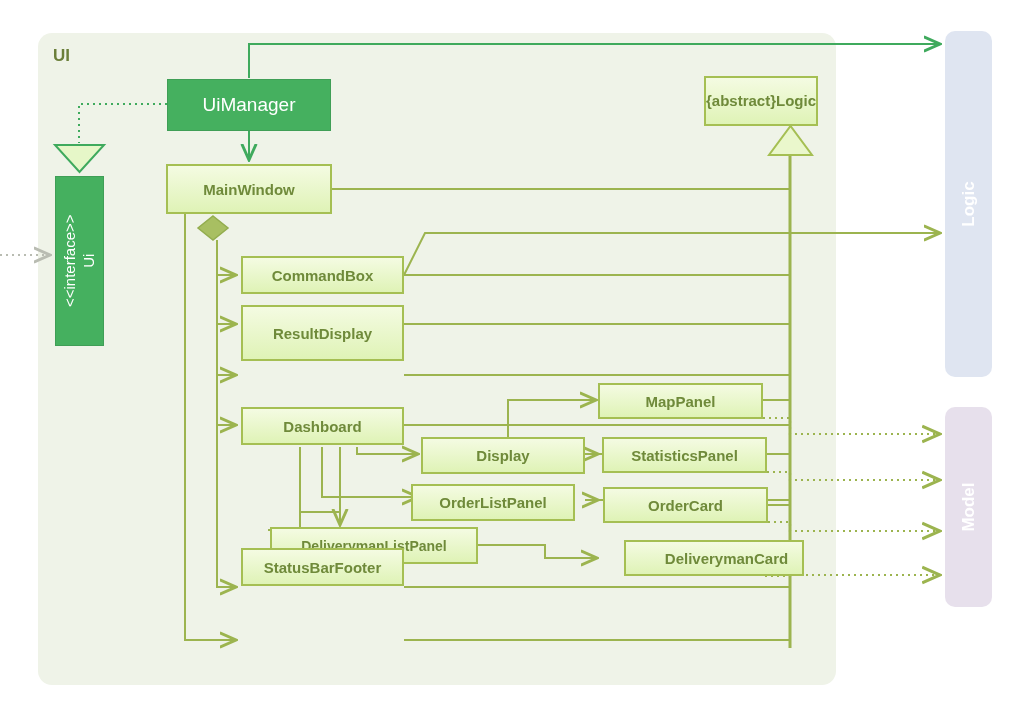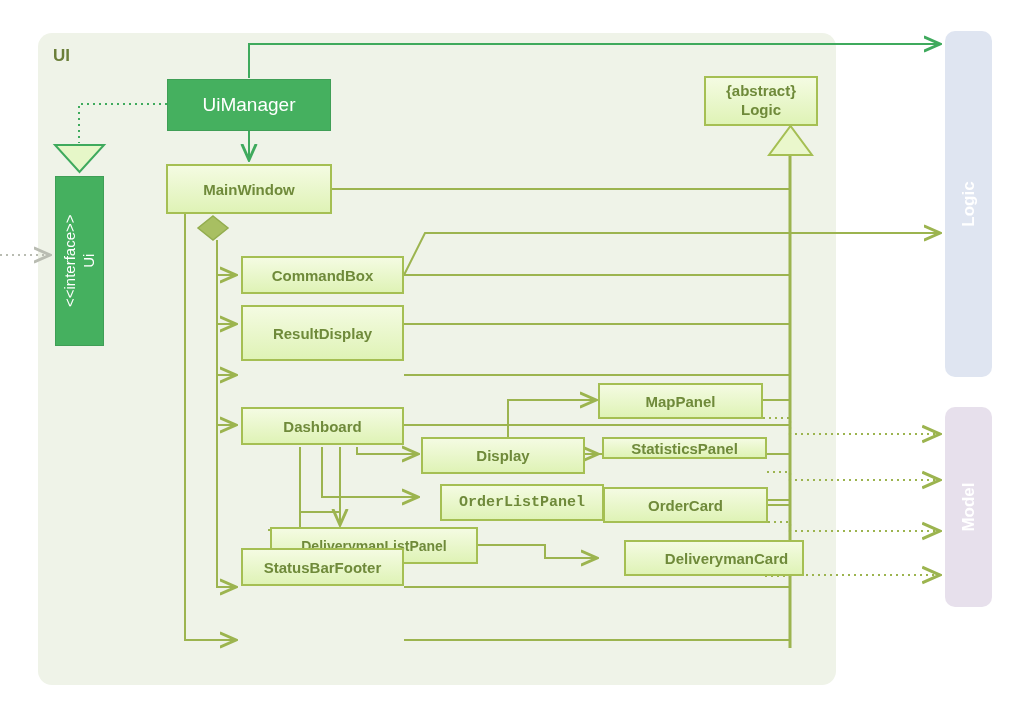--- a/index.html
+++ b/index.html
@@ -25,21 +25,21 @@
   .cls-light.small{font-size:14px;}
 
   
   .iface{background:#45b05f;border:1px solid #3f9e56;color:#ffffff;}
   .iface .rot{transform:rotate(-90deg);white-space:nowrap;font-size:15px;
               line-height:1.25;}
   .iface .rot .l1{display:block;}
   .iface .rot .l2{display:block;}
 
   
-  .twoline{flex-direction:column;line-height:1.25;}
+  .twoline{flex-direction:row;line-height:1.25;}
 
   
   .stub{border-radius:10px;}
   .stub .rot{transform:rotate(-90deg);white-space:nowrap;
              font-size:17px;font-weight:bold;color:#ffffff;}
   .stub-logic{background:#dfe5f1;}
   .stub-model{background:#e7e0ec;}
 </style>
 </head>
 <body>
@@ -158,38 +158,38 @@
 
 
   <div class="node cls-light" style="left:241px;top:407px;width:163px;height:38px;">
     <span>Dashboard</span>
   </div>
 
   <div class="node cls-light" style="left:421px;top:437px;width:164px;height:37px;">
     <span>Display</span>
   </div>
 
-  <div class="node cls-light" style="left:440px;top:484px;width:164px;height:37px;font-family:Liberation Mono, monospace;">
+  <div class="node cls-light" style="left:411px;top:484px;width:164px;height:37px;">
     <span>OrderListPanel</span>
   </div>
 
   <div class="node cls-light small" style="left:270px;top:527px;width:208px;height:37px;">
     <span>DeliverymanListPanel</span>
   </div>
 
   <div class="node cls-light" style="left:241px;top:548px;width:163px;height:38px;">
     <span>StatusBarFooter</span>
   </div>
 
 
   <div class="node cls-light" style="left:598px;top:383px;width:165px;height:36px;">
     <span>MapPanel</span>
   </div>
 
-  <div class="node cls-light" style="left:602px;top:437px;width:165px;height:22px;">
+  <div class="node cls-light" style="left:602px;top:437px;width:165px;height:36px;">
     <span>StatisticsPanel</span>
   </div>
 
   <div class="node cls-light" style="left:603px;top:487px;width:165px;height:36px;">
     <span>OrderCard</span>
   </div>
 
   <div class="node cls-light" style="left:624px;top:540px;width:180px;height:36px;padding-left:25px;">
     <span>DeliverymanCard</span>
   </div>

